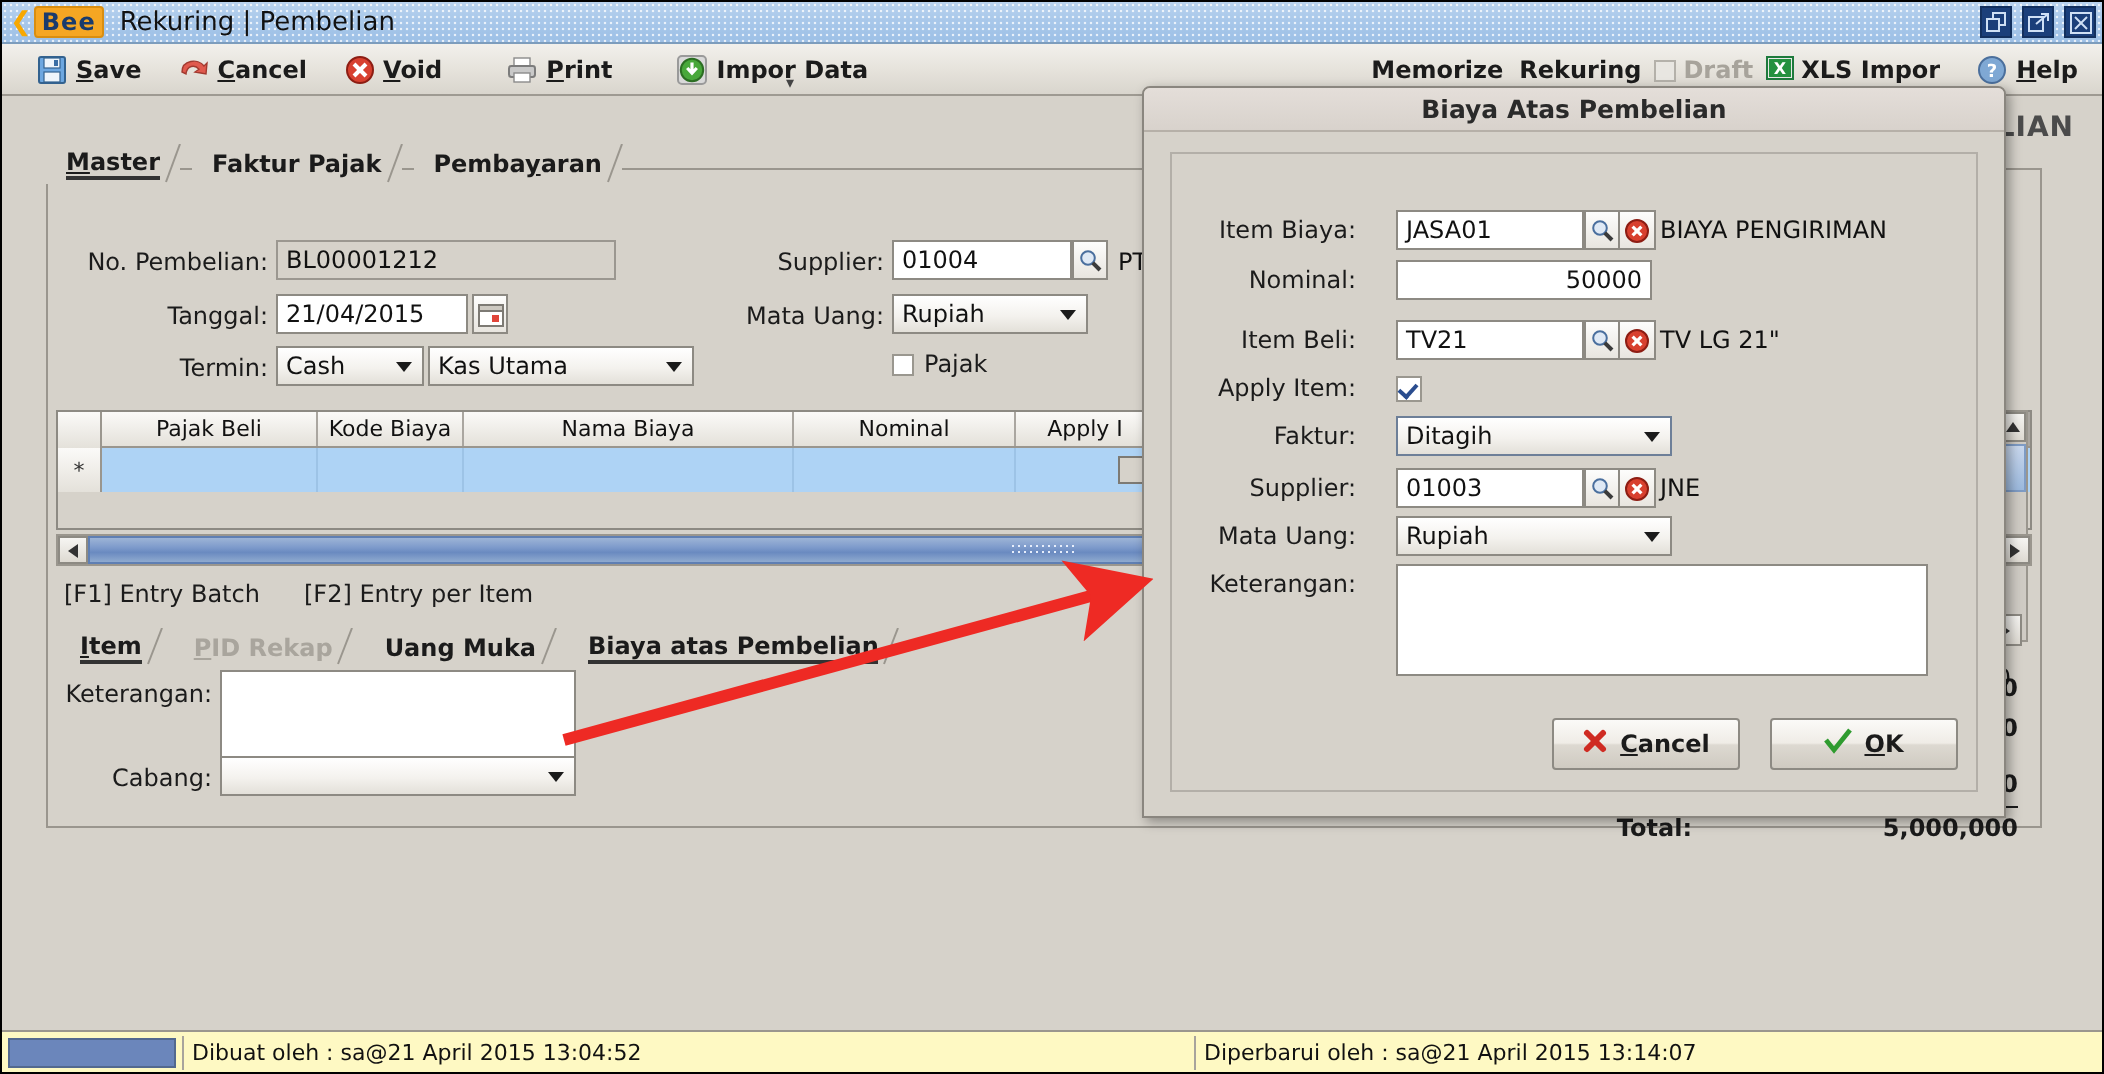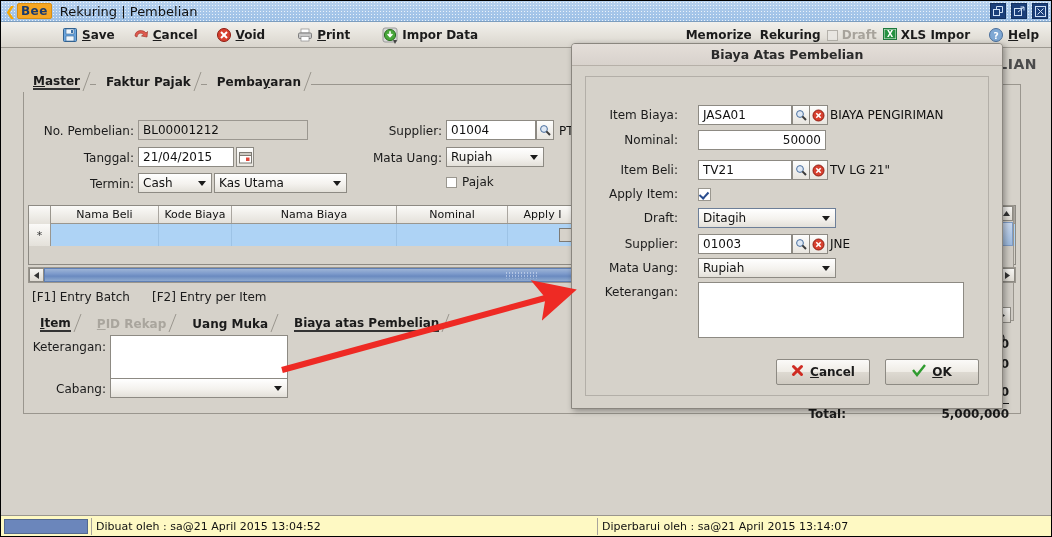--- a/index.html
+++ b/index.html
@@ -50,21 +50,21 @@
     display:flex; align-items:center; justify-content:center;
     color:#cfe0f5; font-size:10px; line-height:1; cursor:pointer;
   }
   .tb-btn svg{ display:block; }
 
   
   .toolbar{
     position:absolute; left:0; top:21px; width:1050px; height:26px;
     background:linear-gradient(to bottom,#f2f0ec 0%,#e6e3dc 50%,#d9d5cd 100%);
     border-bottom:1px solid #9e9a92;
-    display:flex; align-items:center; gap:0px;padding-left:44px;
+    display:flex; align-items:center; gap:0px;
   }
   .tbi{
     display:flex; align-items:center; gap:4px; padding:2px 9px; height:22px;
     font-size:12px; font-weight:bold; color:#1b1b1b; cursor:pointer;
     white-space:nowrap;
   }
   .tbi .lbl u{ text-decoration:underline; }
   .tbi.dim{ color:#a7a39b; font-weight:bold; cursor:default;}
   .tb-right{ position:absolute; right:2px; top:0; height:26px; display:flex; align-items:center; }
   .tb-caret{ position:absolute; right:2px; bottom:0; font-size:8px; color:#444; }
@@ -429,21 +429,21 @@
       <div class="sel" style="position:absolute; left:422px; top:62px; width:98px;">Rupiah</div>
 
       <div style="position:absolute; left:422px; top:90px; display:flex; align-items:center; gap:5px;">
         <span class="chk"></span>
         <span class="fieldlabel">Pajak</span>
       </div>
 
       <div class="grid" style="left:4px; top:120px; width:988px; height:60px; background:#d6d2ca;">
         <div class="grid-head">
           <div class="rowhdr" style="height:18px;"></div>
-          <div class="gh" style="width:108px;">Nama Beli</div>
+          <div class="gh" style="width:108px;">Pajak Beli</div>
           <div class="gh" style="width:73px;">Kode Biaya</div>
           <div class="gh" style="width:165px;">Nama Biaya</div>
           <div class="gh" style="width:111px;">Nominal</div>
           <div class="gh" style="width:70px;">Apply I</div>
           <div class="gh" style="flex:1;"></div>
         </div>
         <div class="grid-row">
           <div class="rowhdr" style="height:22px;">*</div>
           <div class="gc" style="width:108px;"></div>
           <div class="gc" style="width:73px;"></div>
@@ -610,21 +610,21 @@
         </span>
         <span class="suffix">TV LG 21"</span>
       </div>
 
       <div class="dlg-row" style="left:12px; top:110px;">
         <span class="dlg-lbl">Apply Item:</span>
         <span class="chk on" style="width:13px;height:13px;"></span>
       </div>
 
       <div class="dlg-row" style="left:12px; top:131px;">
-        <span class="dlg-lbl">Draft:</span>
+        <span class="dlg-lbl">Faktur:</span>
         <span class="sel" style="width:138px; border-color:#6d7f98;">Ditagih</span>
       </div>
 
       <div class="dlg-row" style="left:12px; top:157px;">
         <span class="dlg-lbl">Supplier:</span>
         <span class="inp" style="width:94px;">01003</span>
         <span class="btn-sm">
           <svg width="12" height="12" viewBox="0 0 12 12">
               <circle cx="5" cy="5" r="3.4" fill="#dfe9f5" stroke="#4a6f9e"></circle>
               <line x1="7.4" y1="7.4" x2="11" y2="11" stroke="#3b3b3b" stroke-width="2"></line>

